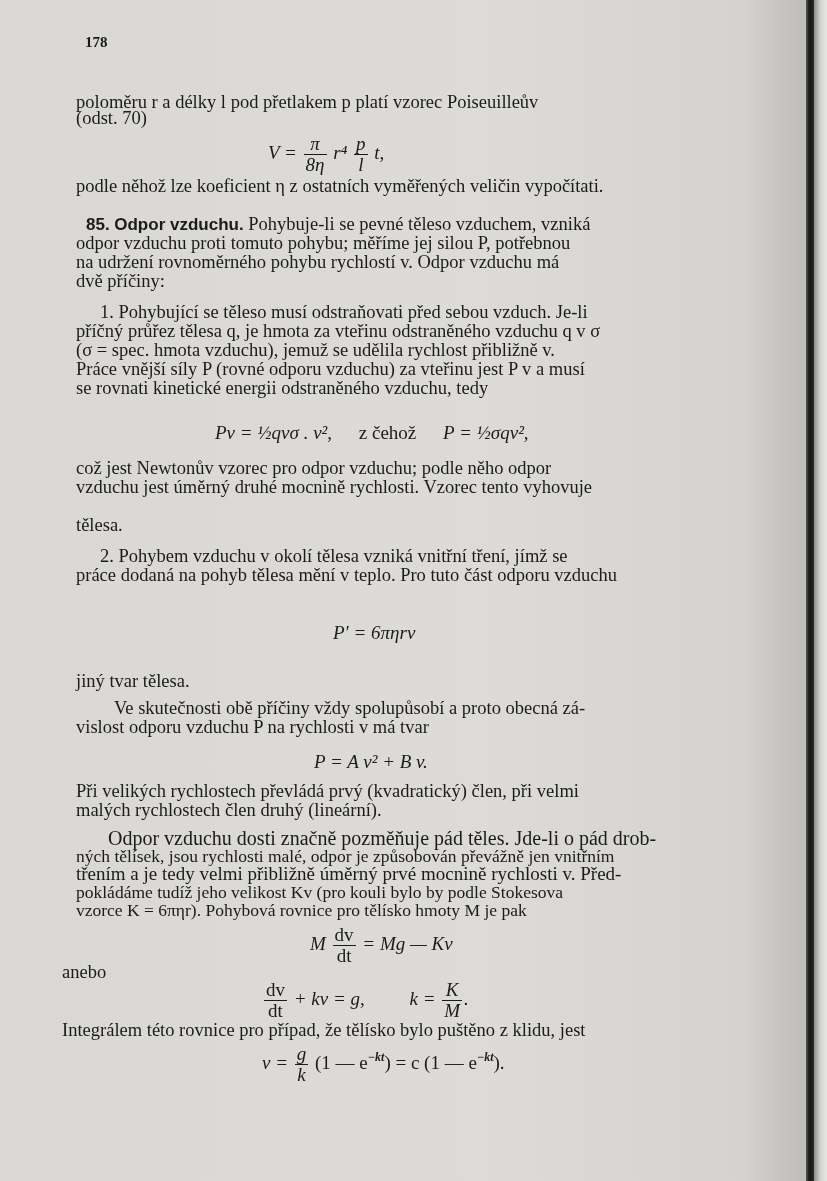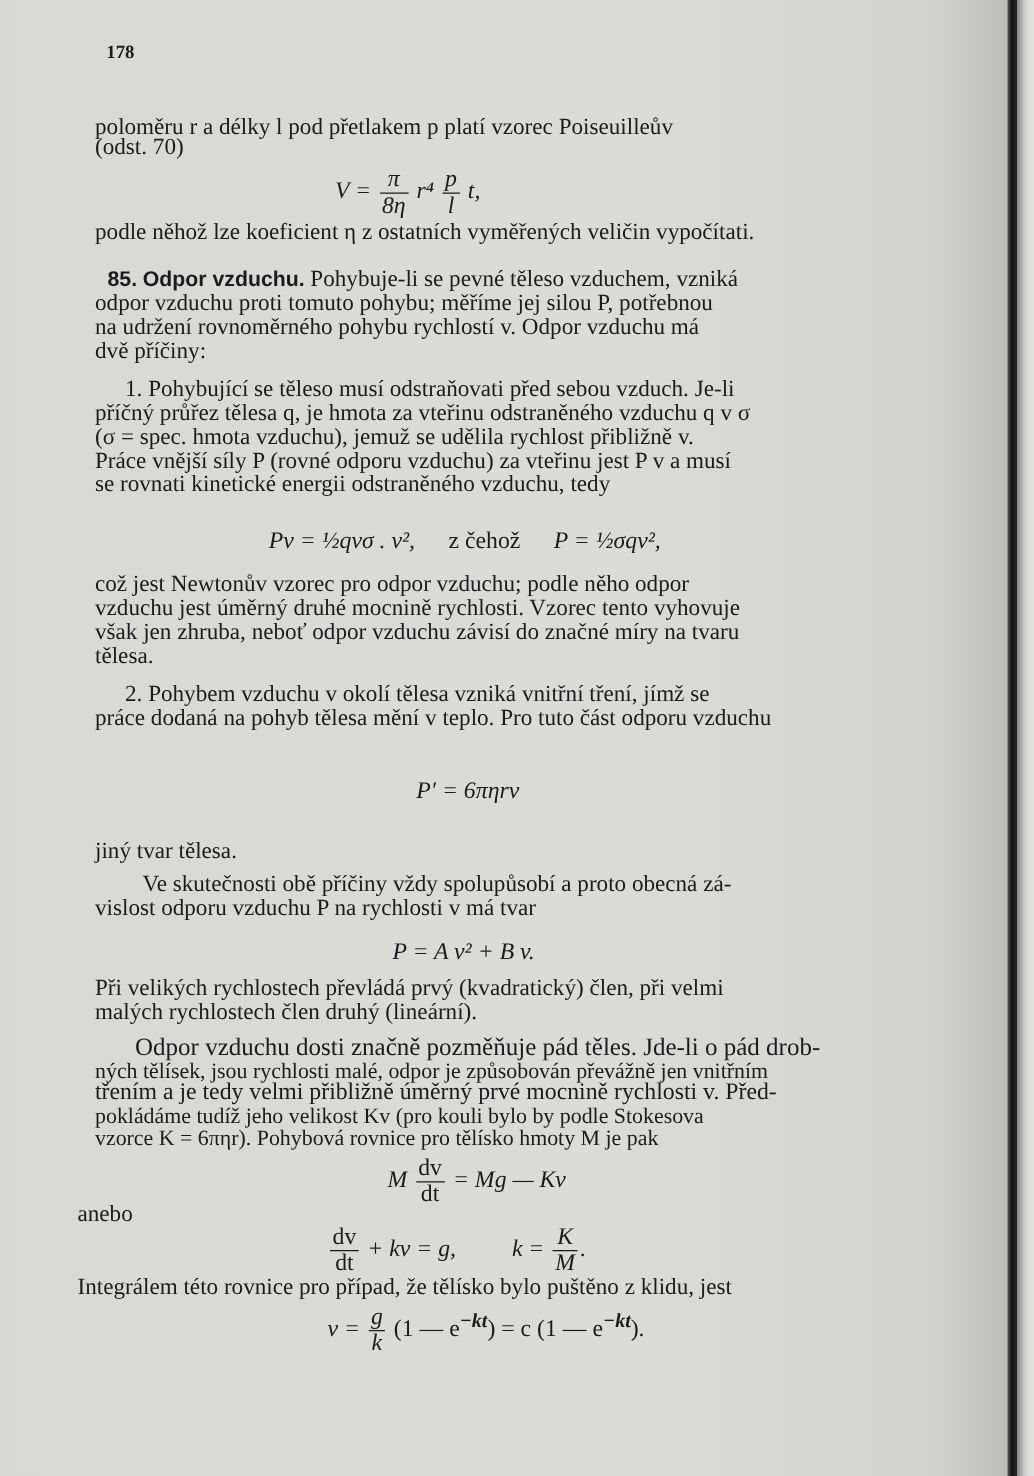--- a/index.html
+++ b/index.html
@@ -21,21 +21,21 @@
     position:absolute; left:814px; top:0; width:13px; height:1181px;
     background:linear-gradient(90deg,#8d8d8b,#d3d3d1 50%,#e6e6e4);
   }
   .pn { position:absolute; left:85px; top:34px; font-size:15px; font-weight:bold; }
   .line { position:absolute; left:76px; white-space:nowrap; font-size:18.5px; line-height:20px; }
   .eq { position:absolute; white-space:nowrap; font-size:19px; font-style:italic; }
   .eq .r { font-style:normal; }
   .frac { display:inline-block; vertical-align:middle; text-align:center; line-height:1.05; margin:0 2px; }
   .frac .n { display:block; border-bottom:1px solid #1b1b1b; padding:0 2px; }
   .frac .d { display:block; padding:0 2px; }
-  sup { font-size:16px; }
+  sup { font-size:12px; }
   b.h { font-family:"Liberation Sans","DejaVu Sans",sans-serif; font-size:17px; }
 </style>
 </head>
 <body>
 
 <div class="page">
 
   <div class="pn">178</div>
 
   <div class="line" style="top:92px">poloměru r a délky l pod přetlakem p platí vzorec Poiseuilleův</div>
@@ -67,21 +67,20 @@
   <div class="line" style="top:378px">se rovnati kinetické energii odstraněného vzduchu, tedy</div>
 
   <div class="eq" style="left:215px; top:422px">
     <span>Pv = ½qvσ . v²,</span>
     <span class="r" style="margin:0 22px">z čehož</span>
     <span>P = ½σqv²,</span>
   </div>
 
   <div class="line" style="top:458px">což jest Newtonův vzorec pro odpor vzduchu; podle něho odpor</div>
   <div class="line" style="top:477px">vzduchu jest úměrný druhé mocnině rychlosti. Vzorec tento vyhovuje</div>
-  <div class="line" style="top:496px">však jen zhruba, neboť odpor vzduchu závisí do značné míry na tvaru</div>
   <div class="line" style="top:515px">tělesa.</div>
 
   <div class="line" style="top:546px; left:100px">2. Pohybem vzduchu v okolí tělesa vzniká vnitřní tření, jímž se</div>
   <div class="line" style="top:565px">práce dodaná na pohyb tělesa mění v teplo. Pro tuto část odporu vzduchu</div>
 
   <div class="eq" style="left:333px; top:622px">P′ = 6πηrv</div>
 
   <div class="line" style="top:671px">jiný tvar tělesa.</div>
 
   <div class="line" style="top:698px; left:114px">Ve skutečnosti obě příčiny vždy spolupůsobí a proto obecná zá-</div>

